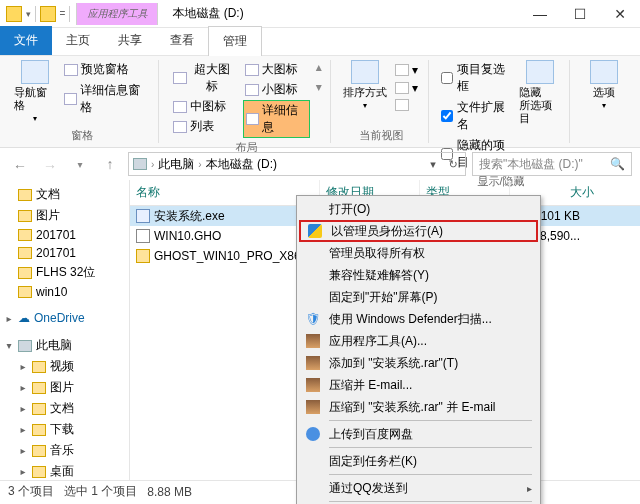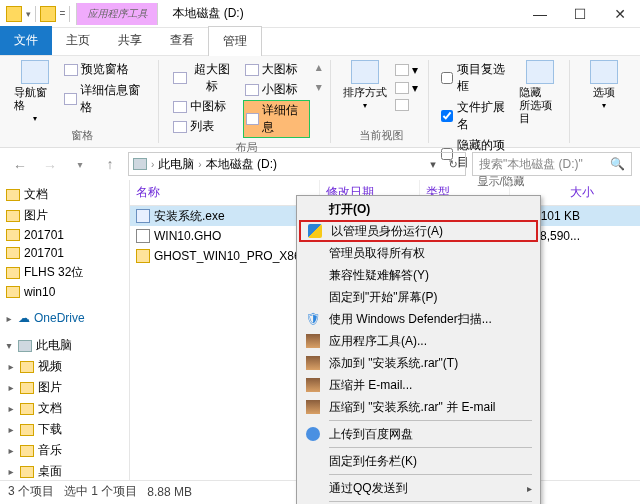--- a/index.html
+++ b/index.html
@@ -35,25 +35,25 @@
   .addr-bar .chev { color: #888; font-size: 10px; }
   .addr-bar span { font-size: 12px; }
   .addr-bar .sp { flex: 1; }
   .addr-bar .icn { width: 16px; text-align: center; color: #555; font-size: 11px; }
   .search-bar { width: 160px; height: 24px; border: 1px solid #ccc; display: flex; align-items: center; padding: 0 6px; color: #888; gap: 4px; }
   .search-bar .sp1 { flex: 1; }
   .main { display: flex; height: 300px; }
   .sidebar { width: 130px; border-right: 1px solid #e5e5e5; overflow: hidden; padding: 4px 0; }
   .tree-item { display: flex; align-items: center; gap: 4px; padding: 2px 4px; font-size: 12px; }
   .tree-item .caret { width: 10px; text-align: center; color: #666; font-size: 10px; }
-  .tree-item.lv1 { padding-left: 6px; }
+  .tree-item.lv1 { padding-left: 18px; }
   .tree-item .fold { width: 14px; height: 12px; background: #ffe39a; border: 1px solid #d4a500; }
   .tree-item .od { color: #0a64a4; }
   .listing { flex: 1; display: flex; flex-direction: column; }
-  .list-header { display: flex; border-bottom: 1px solid #e5e5e5; color: #6d28d9; font-size: 12px; }
+  .list-header { display: flex; border-bottom: 1px solid #e5e5e5; color: #0f766e; font-size: 12px; }
   .col-name { width: 190px; padding: 4px 6px; border-right: 1px solid #eee; }
   .col-date { width: 100px; padding: 4px 6px; border-right: 1px solid #eee; }
   .col-type { width: 90px; padding: 4px 6px; border-right: 1px solid #eee; }
   .col-size { width: 90px; padding: 4px 6px; text-align: right; }
   .list-body { flex: 1; position: relative; }
   .file-row { display: flex; align-items: center; font-size: 12px; height: 20px; padding-left: 6px; }
   .file-row.sel { background: #cde6f7; }
   .file-row .ic { width: 14px; height: 14px; margin-right: 4px; border: 1px solid #888; background: #fff; }
   .file-row .ic.exe { background: #e8f0ff; border-color: #6a90c0; position: relative; }
   .file-row .ic.fold { background: #ffe39a; border: 1px solid #d4a500; }
@@ -349,21 +349,21 @@
 
 <div class="status">
   <span>3 个项目</span>
   <span>选中 1 个项目</span>
   <span>8.88 MB</span>
 </div>
 
 <div class="context-menu">
   <div class="ctx-item">
       <div class="ic"></div>
-      <span style="font-weight:bold;">打开(O)</span>
+      <span style="font-weight:normal;">打开(O)</span>
     </div>
   <div class="ctx-item hl">
       <div class="ic">
         <div class="shield"></div>
       </div>
       <span>以管理员身份运行(A)</span>
     </div>
   <div class="ctx-item">
       <div class="ic"></div>
       <span>管理员取得所有权</span>

